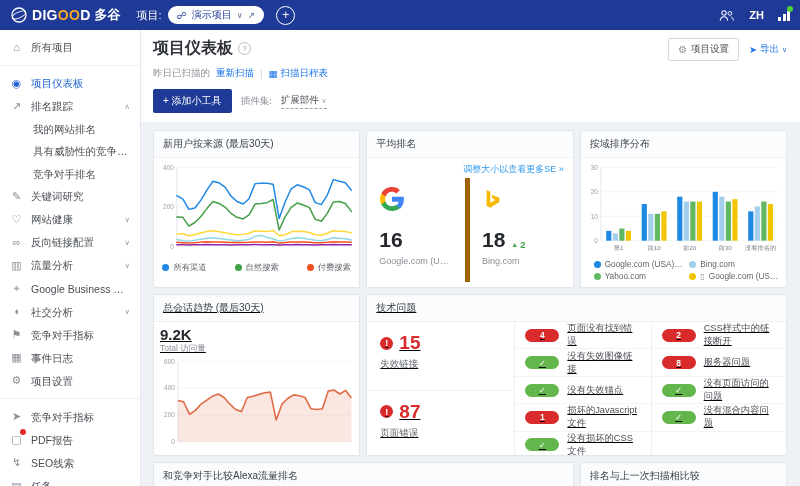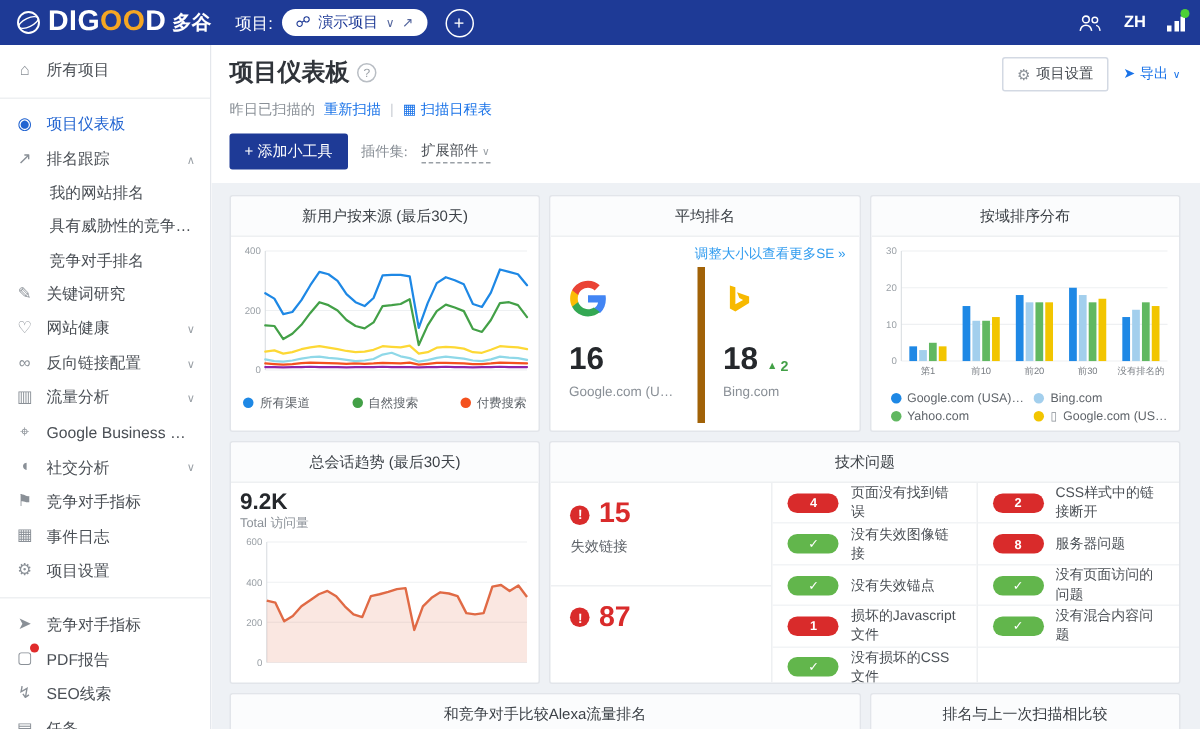--- a/index.html
+++ b/index.html
@@ -1,20 +1,20 @@
 <!DOCTYPE html>
 <html style="--brand: #1e3a96; --link: #1a73e8; --light-link: #2e9bef; --error: #d92b2b; --success: #62b64c;"><head>
 <meta charset="utf-8">
 <style>
   html,body{margin:0;padding:0;background:#dfe3ea;font-family:"Liberation Sans","DejaVu Sans",sans-serif;}
   .viewport{position:relative;width:800px;height:486px;overflow:hidden;background:#fff;}
   
   .topbar{height:30px;background:var(--brand,#1e3a96);display:flex;align-items:center;padding:0 10px;color:#fff;}
   .logo{display:flex;align-items:center;gap:4px;}
-  .brand{font-size:19px;font-weight:bold;letter-spacing:.3px;color:#fff;}
+  .brand{font-size:14px;font-weight:bold;letter-spacing:.3px;color:#fff;}
   .brand .oo{color:#f5a623;}
   .brand-cn{font-size:13px;font-weight:bold;}
   .proj-label{font-size:11px;margin-left:16px;}
   .pill{background:#fff;color:var(--brand,#1e3a96);border-radius:10px;font-size:10px;padding:2px 9px;display:flex;gap:5px;align-items:center;margin-left:6px;cursor:pointer;}
   .pill .chev{font-size:8px;color:#56689f;}
   .pill .ext{font-size:9px;color:#56689f;}
   .add-circle{width:17px;height:17px;border:1.6px solid #fff;border-radius:50%;display:flex;align-items:center;justify-content:center;font-size:12px;line-height:1;margin-left:12px;cursor:pointer;}
   .topbar-right{margin-left:auto;display:flex;align-items:center;gap:14px;font-size:11px;font-weight:bold;}
   .sigbars{position:relative;display:flex;align-items:flex-end;gap:1.5px;height:12px;}
   .sigbars i{width:3px;background:#fff;display:block;}
@@ -49,23 +49,23 @@
   .scan-sep{color:#c9ced4;}
   .tools-row{display:flex;align-items:center;gap:9px;padding-bottom:9px;}
   .btn-addwidget{background:var(--brand,#1e3a96);color:#fff;font-size:10px;border:none;border-radius:2px;padding:5px 10px;cursor:pointer;}
   .ws-label{font-size:9.5px;color:#8a9097;font-family:Liberation Serif, serif;}
   .ws-value{font-size:9.5px;color:#4a4f55;border-bottom:1px dashed #9aa0a6;padding-bottom:1px;cursor:pointer;}
   .ws-value .chev{font-size:7px;color:#9aa0a6;}
   
   .widgets-area{flex:1;background:#eef1f5;padding:8px 13px 0 12px;overflow:hidden;}
   .wgrid{display:grid;grid-template-columns:repeat(3,1fr);gap:6px;}
   .card{background:#fff;border:1px solid #e2e5ea;border-radius:2px;overflow:hidden;}
-  .card-head{padding:6px 9px;font-size:10px;color:#3c4147;background:#fbfcfd;border-bottom:1px solid #eef0f2;white-space:nowrap;overflow:hidden;text-overflow:ellipsis;text-align:center;}
+  .card-head{padding:6px 9px;font-size:10px;color:#3c4147;background:#fbfcfd;border-bottom:1px solid #eef0f2;white-space:nowrap;overflow:hidden;text-overflow:ellipsis;}
   .h1{height:156px;}
-  .h2{height:160px;}
+  .h2{height:160px;text-decoration:underline;}
   .h3{height:150px;}
   .span2{grid-column:span 2;}
   .card-body{padding:3px 5px;}
   
   .legend{display:flex;flex-wrap:wrap;justify-content:center;column-gap:12px;row-gap:1px;font-size:8.3px;color:#5f646a;margin-top:1px;gap:28px;}
   .leg-item{display:flex;align-items:center;gap:4px;white-space:nowrap;}
   .leg-dot{width:7px;height:7px;border-radius:50%;flex:none;}
   .bar-legend{display:grid;grid-template-columns:1fr 1fr;column-gap:6px;row-gap:2px;font-size:8.3px;color:#5f646a;margin:2px 2px 0 8px;}
   .bar-legend .leg-item{overflow:hidden;}
   .bar-legend .leg-label{white-space:nowrap;overflow:hidden;text-overflow:ellipsis;}
@@ -437,20 +437,21 @@
                       <span class="err-ic">!</span>
                       <span>15</span>
                     </div>
                   <div class="stat-label">失效链接</div>
                 </div>
                 <div class="t-stat">
                   <div class="stat-num">
                       <span class="err-ic">!</span>
                       <span>87</span>
                     </div>
+                  <div class="stat-label">页面错误</div>
                 </div>
               </div>
               <div class="iss-col">
                   <div class="iss-row">
                     <span class="badge error">4</span>
                     <span class="iss-label">页面没有找到错误</span>
                   </div>
                   <div class="iss-row">
                     <span class="badge ok">✓</span>
                     <span class="iss-label">没有失效图像链接</span>

